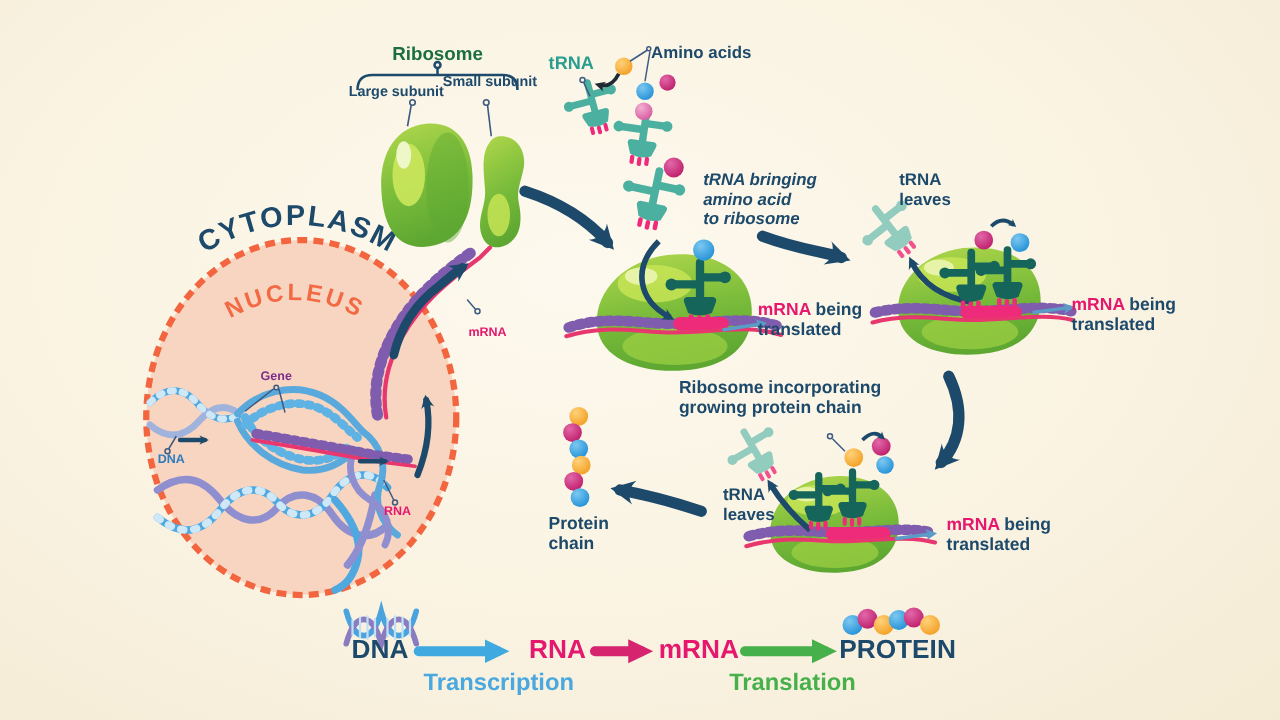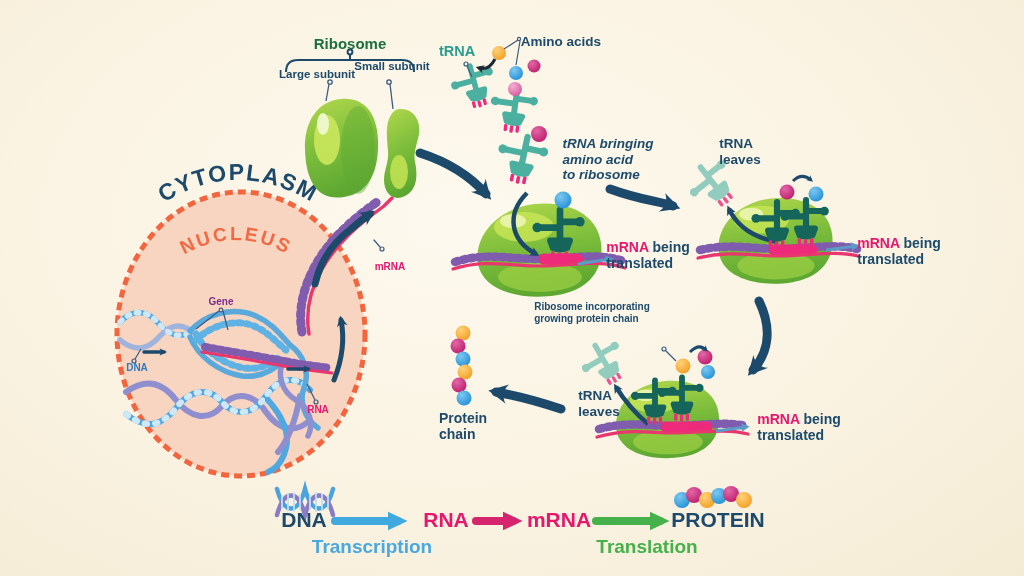--- a/index.html
+++ b/index.html
@@ -5,21 +5,21 @@
   html,body{margin:0;padding:0;}
   body{width:1024px;height:576px;overflow:hidden;font-family:"Liberation Sans","DejaVu Sans",sans-serif;}
   .stage{position:relative;width:1024px;height:576px;
     background:radial-gradient(ellipse at 45% 38%, #fdf9ee 0%, #faf3e2 55%, #f4ebd4 100%);}
   svg.art{position:absolute;left:0;top:0;z-index:1;}
   .lbl{position:absolute;z-index:2;font-weight:bold;color:#1d4a6b;text-align:left;
        line-height:1.15;transform:translateX(-50%);white-space:nowrap;}
   .lbl.light{font-weight:bold;}
   .pink{color:#e5186e;} .green{color:#2f9e47;} .teal{color:#2b9d8f;}
   .purple{color:#7b2d8b;} .blue{color:#2e7bbf;}
-  .lblue{color:#4aa8e0;} .fgreen{color:#46b04a;} .dgreen{color:#1b6e3f;}
+  .lblue{color:#4aa8e0;margin-left:27px;} .fgreen{color:#46b04a;} .dgreen{color:#1b6e3f;}
 </style>
 </head>
 <body>
 
 <div class="stage">
 
 <svg class="art" width="1024" height="576" viewBox="0 0 1024 576">
   <defs>
     <linearGradient id="ribGrad" x1="0" y1="0" x2="0.25" y2="1">
       <stop offset="0" stop-color="#b2d84c"></stop>
@@ -316,21 +316,21 @@
 <div class="lbl" style="left:740px;top:136px;font-size:13.5px;">
   <div>tRNA</div>
   <div>leaves</div>
 </div>
 
 <div class="lbl" style="left:899px;top:235px;font-size:14px;">
   <div><span class="pink">mRNA</span> <span>being</span></div>
   <div>translated</div>
 </div>
 
-<div class="lbl" style="left:592px;top:301px;font-size:10px;">
+<div class="lbl" style="left:624px;top:301px;font-size:14px;">
   <div>Ribosome incorporating</div>
   <div>growing protein chain</div>
 </div>
 
 <div class="lbl" style="left:599px;top:388px;font-size:13.5px;">
   <div>tRNA</div>
   <div>leaves</div>
 </div>
 
 <div class="lbl" style="left:463px;top:410px;font-size:14px;">
@@ -341,15 +341,15 @@
 <div class="lbl" style="left:799px;top:411px;font-size:14px;">
   <div><span class="pink">mRNA</span> <span>being</span></div>
   <div>translated</div>
 </div>
 
 <div class="lbl" style="left:304px;top:508px;font-size:21px;">DNA</div>
 <div class="lbl pink" style="left:446px;top:508px;font-size:21px;">RNA</div>
 <div class="lbl pink" style="left:559px;top:508px;font-size:21px;">mRNA</div>
 <div class="lbl" style="left:718px;top:508px;font-size:21px;">PROTEIN</div>
 <div class="lbl lblue" style="left:372px;top:536px;font-size:19px;">Transcription</div>
-<div class="lbl fgreen" style="left:647px;top:536px;font-size:19px;">Translation</div>
+<div class="lbl fgreen" style="left:634px;top:536px;font-size:19px;">Translation</div>
 
 </div>
 
 </body></html>

